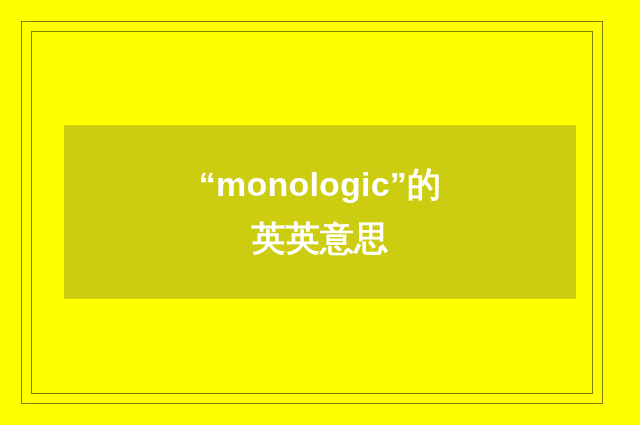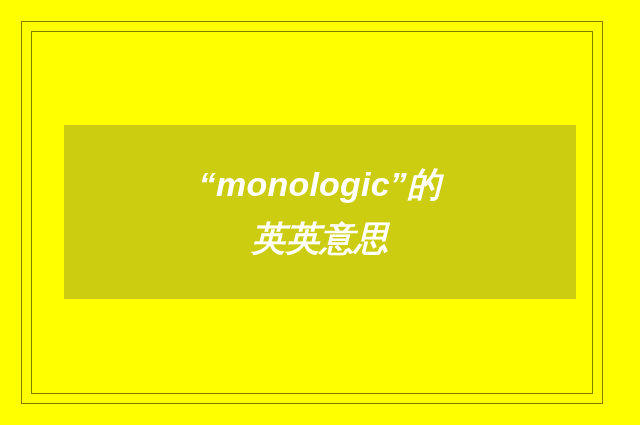--- a/index.html
+++ b/index.html
@@ -13,21 +13,20 @@
     background: #ffff00;
     font-family: "Liberation Sans", "DejaVu Sans", sans-serif;
   }
 
   
   .canvas {
     position: relative;
     width: 624px;
     height: 425px;
     background: #ffff00;
-    font-style: italic;
   }
 
   
   .frame-outer {
     position: absolute;
     left: 21px;
     top: 21px;
     right: 21px;
     bottom: 21px;
     border: 1px solid #808000;

